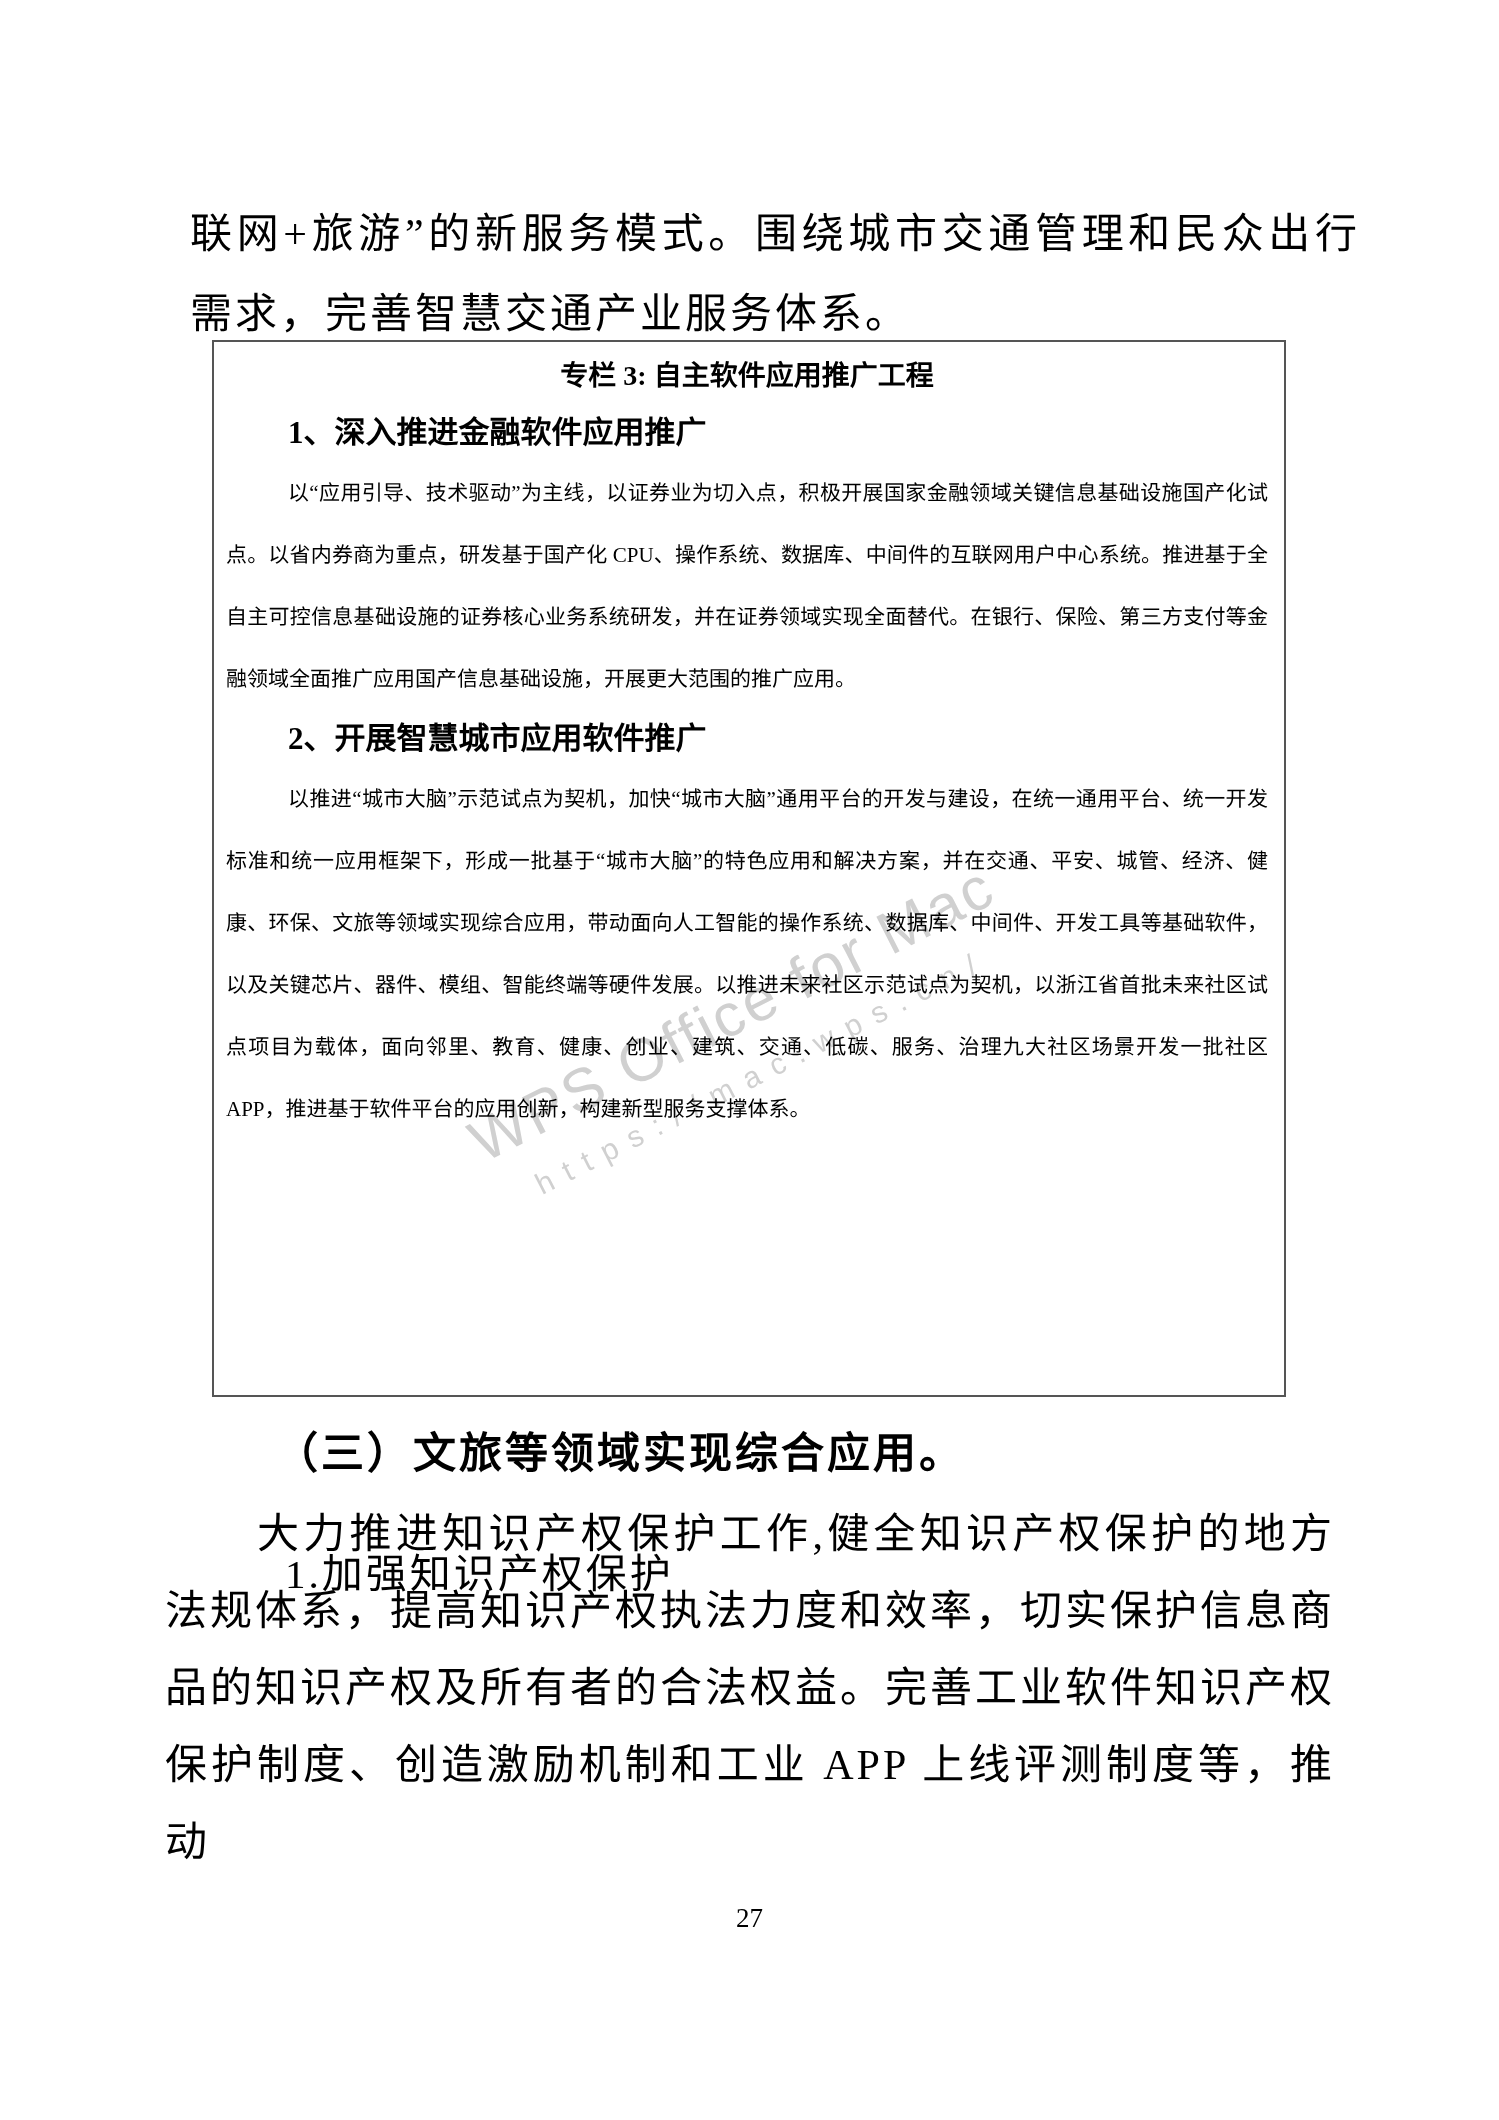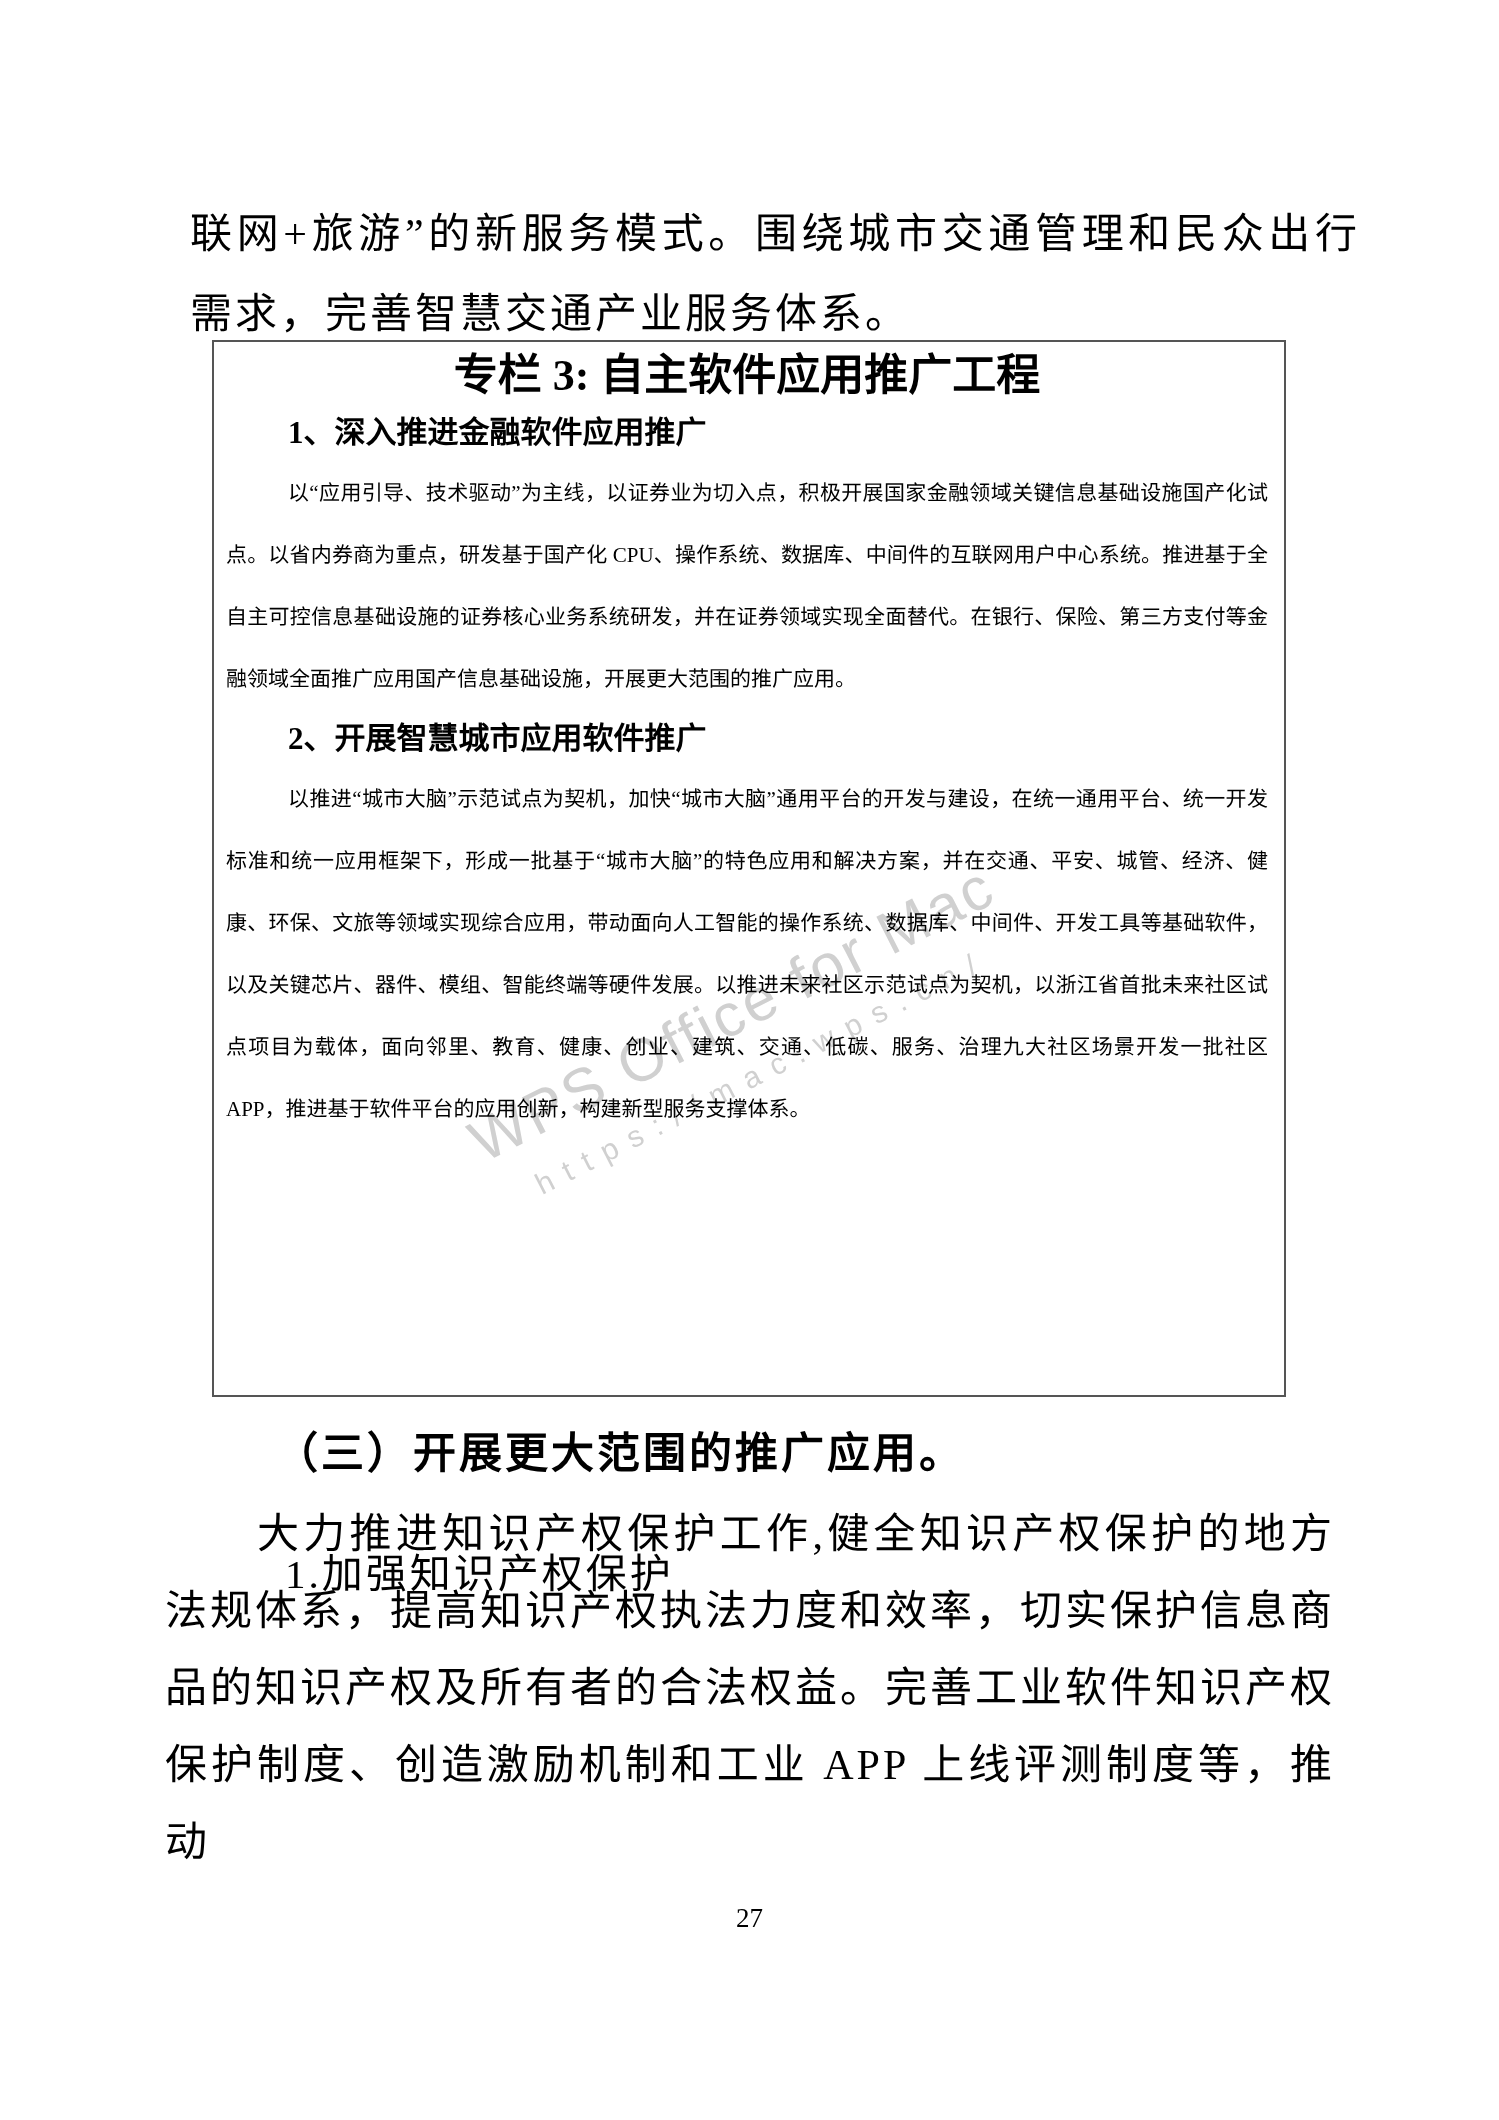--- a/index.html
+++ b/index.html
@@ -59,21 +59,21 @@
     width:1074px; height:1057px;
     box-sizing:border-box;
     border:2px solid var(--box-border);
     padding:6px 16px 0 12px;
     overflow:hidden;
   }
   .box-title{
     margin:0;
     text-align:center;
     font-weight:bold;
-    font-size:44px;
+    font-size:28px;
     line-height:56px;
   }
   .box-heading{
     margin:0;
     font-weight:bold;
     font-size:31px;
     line-height:58px;
     text-indent:62px;
   }
   .box-para{
@@ -148,20 +148,20 @@
         <h4 class="box-heading">1、深入推进金融软件应用推广</h4>
         <p class="box-para">以“应用引导、技术驱动”为主线，以证券业为切入点，积极开展国家金融领域关键信息基础设施国产化试点。以省内券商为重点，研发基于国产化 CPU、操作系统、数据库、中间件的互联网用户中心系统。推进基于全自主可控信息基础设施的证券核心业务系统研发，并在证券领域实现全面替代。在银行、保险、第三方支付等金融领域全面推广应用国产信息基础设施，开展更大范围的推广应用。</p>
       </div>
 
       <div>
         <h4 class="box-heading">2、开展智慧城市应用软件推广</h4>
         <p class="box-para">以推进“城市大脑”示范试点为契机，加快“城市大脑”通用平台的开发与建设，在统一通用平台、统一开发标准和统一应用框架下，形成一批基于“城市大脑”的特色应用和解决方案，并在交通、平安、城管、经济、健康、环保、文旅等领域实现综合应用，带动面向人工智能的操作系统、数据库、中间件、开发工具等基础软件，以及关键芯片、器件、模组、智能终端等硬件发展。以推进未来社区示范试点为契机，以浙江省首批未来社区试点项目为载体，面向邻里、教育、健康、创业、建筑、交通、低碳、服务、治理九大社区场景开发一批社区 APP，推进基于软件平台的应用创新，构建新型服务支撑体系。</p>
       </div>
     </div>
 
-    <h2 class="section-heading">（三）开展更大范围的推广应用。</h2>
+    <h2 class="section-heading">（三）文旅等领域实现综合应用。</h2>
     <h3 class="subsection-heading">1.加强知识产权保护</h3>
     <p class="body-para">大力推进知识产权保护工作,健全知识产权保护的地方法规体系，提高知识产权执法力度和效率，切实保护信息商品的知识产权及所有者的合法权益。完善工业软件知识产权保护制度、创造激励机制和工业 APP 上线评测制度等，推动</p>
 
     <div class="page-number">27</div>
 
   </div>
 </div>
 
 </body></html>

